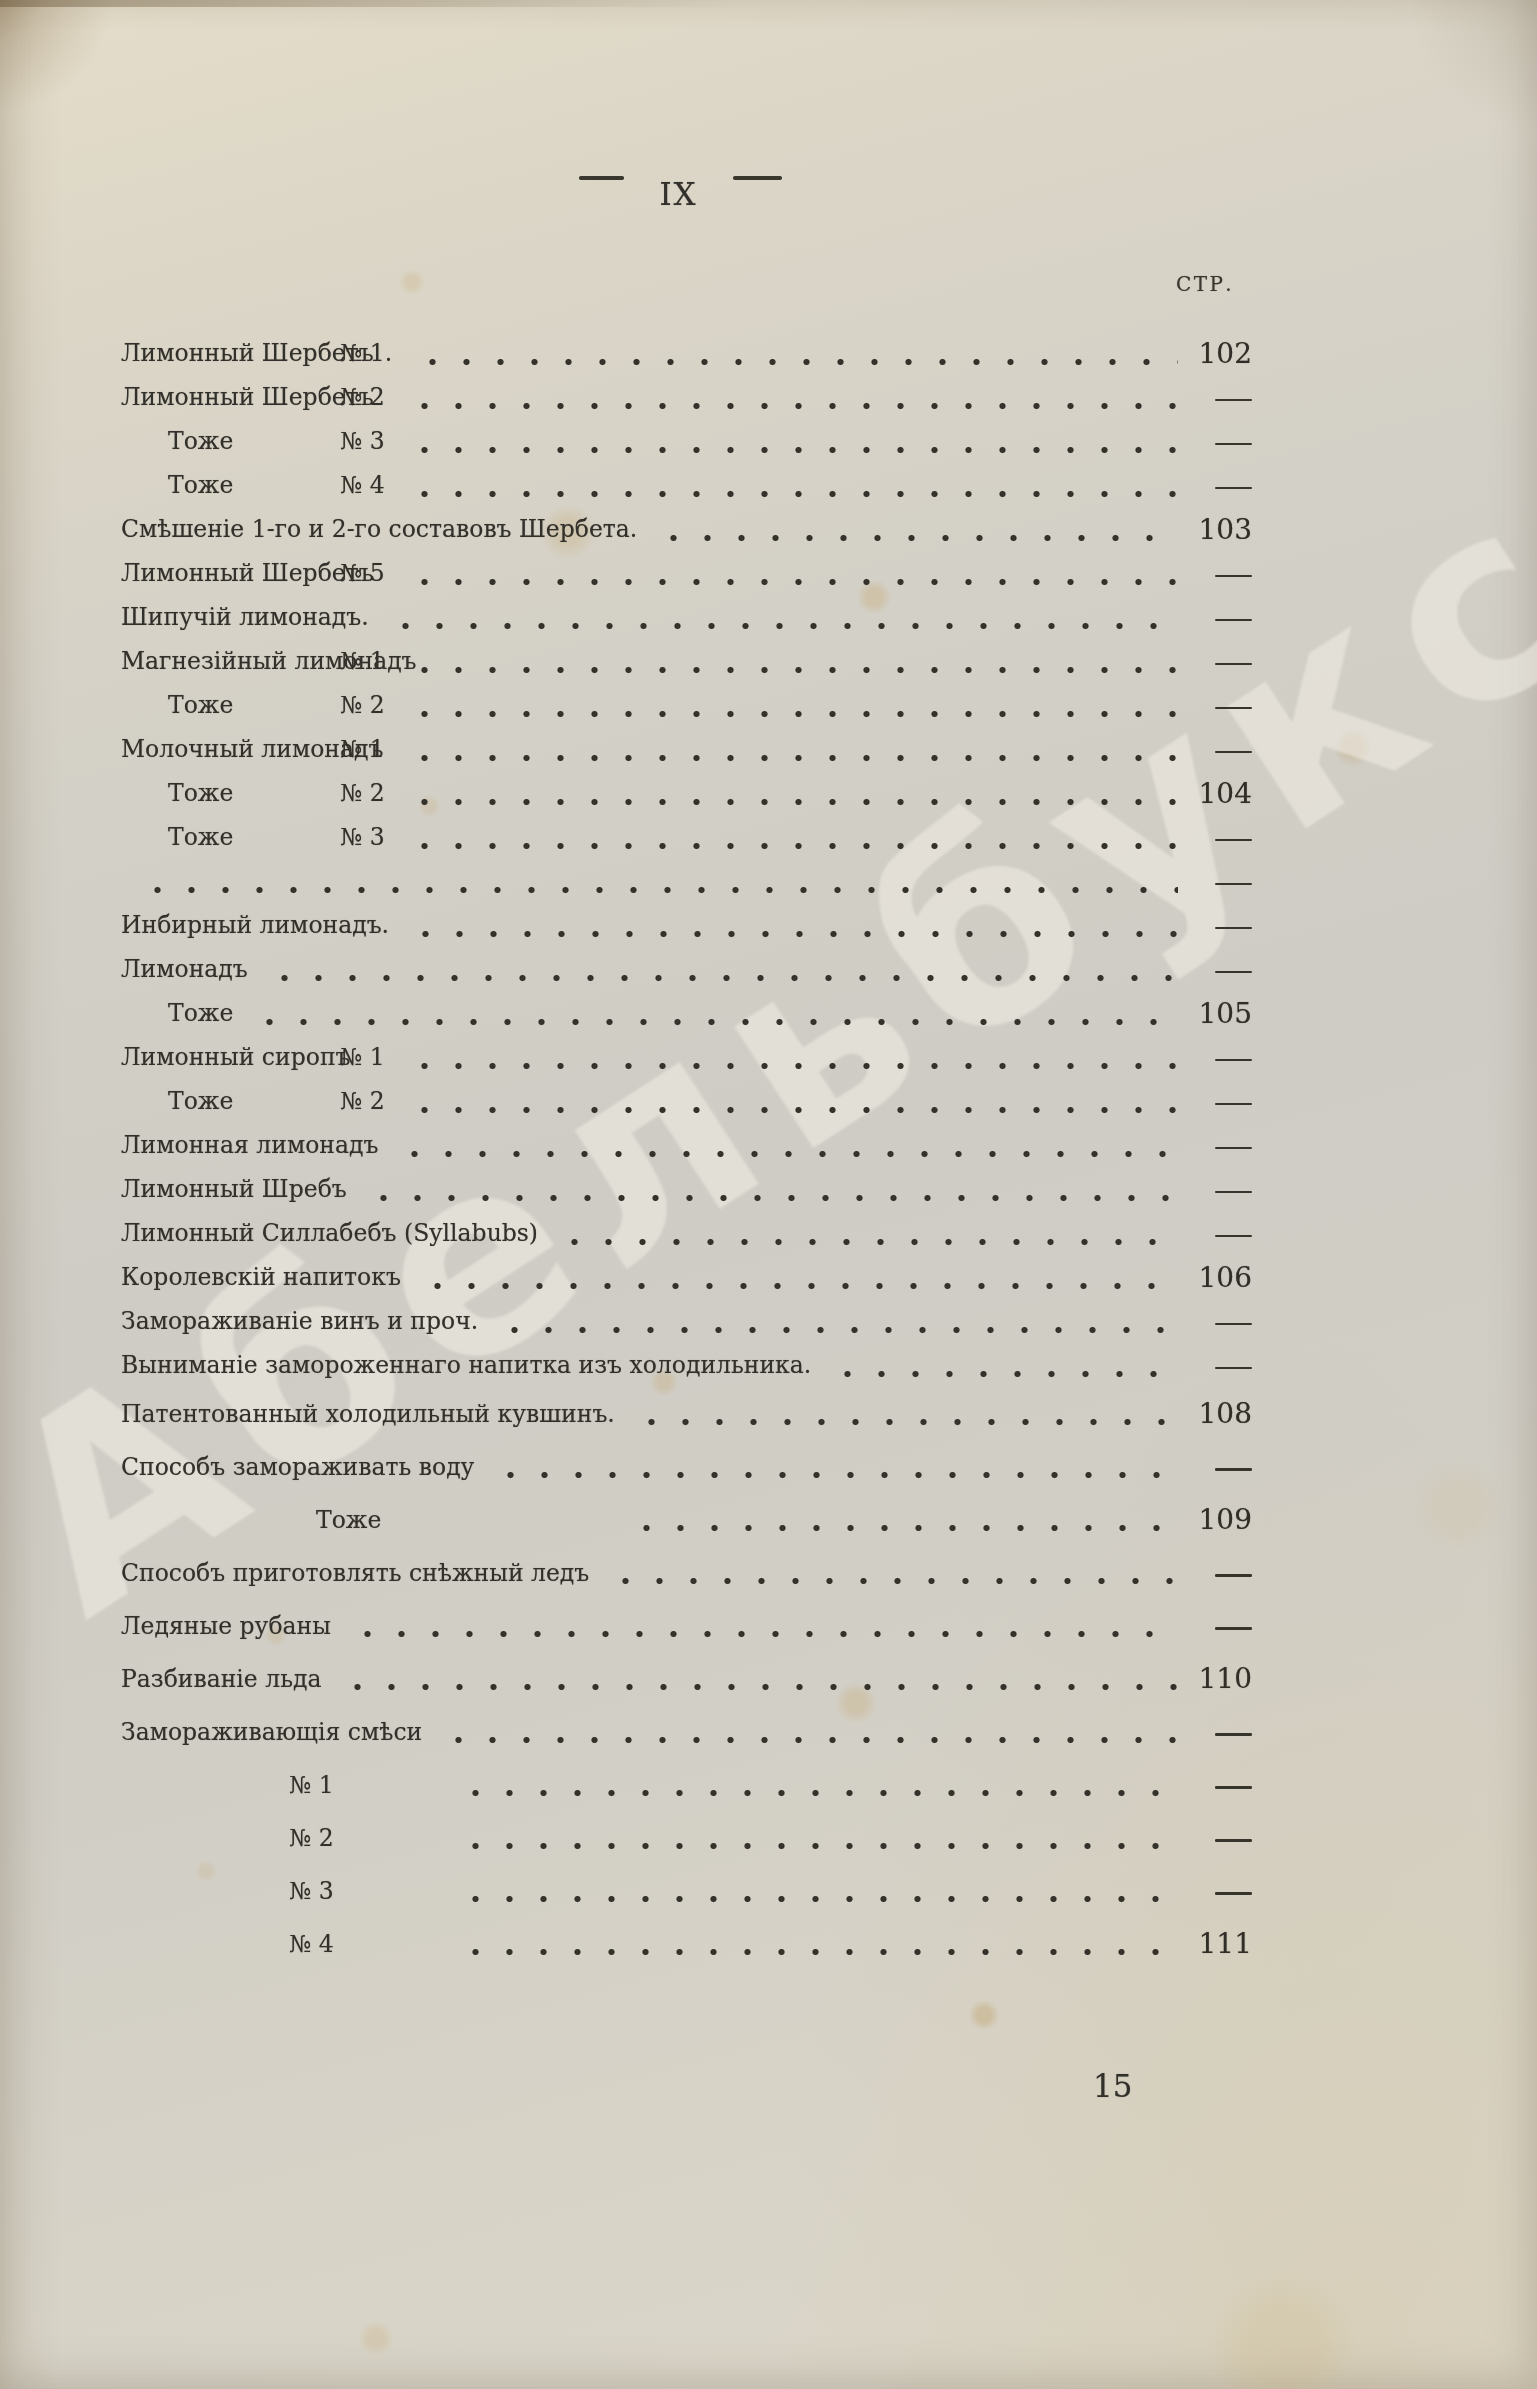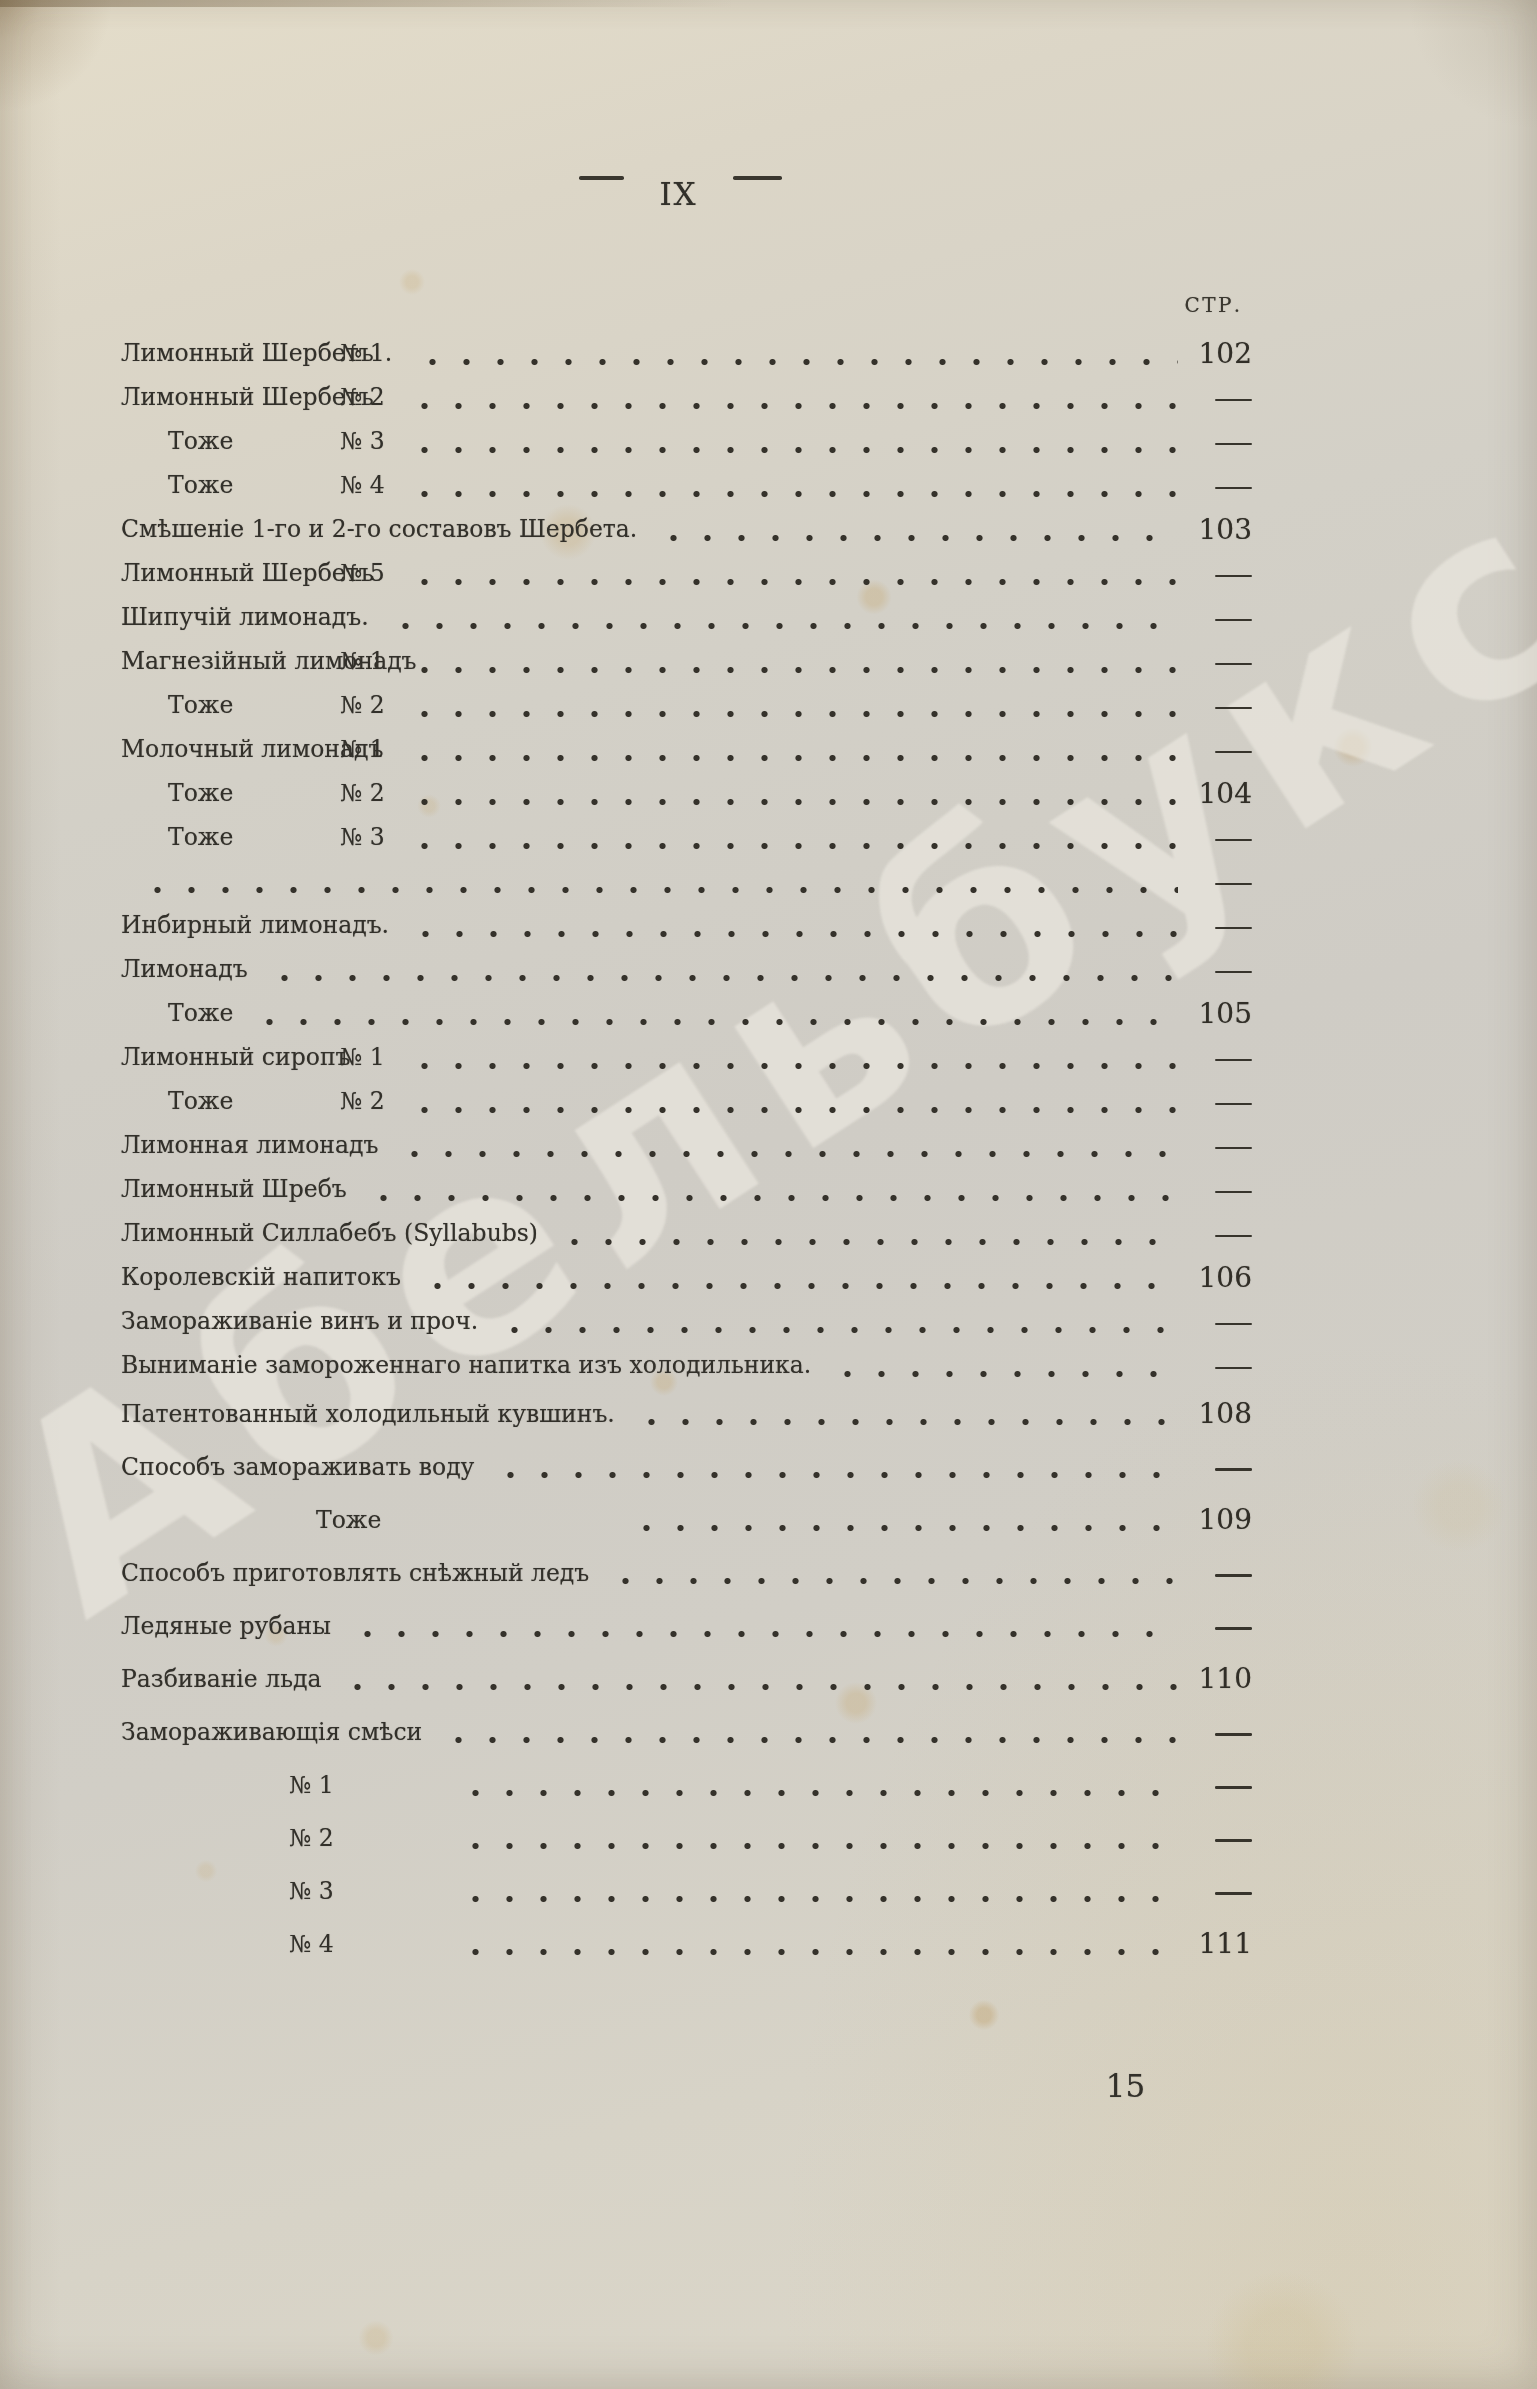--- a/index.html
+++ b/index.html
@@ -53,22 +53,22 @@
   .runhead{
     position:absolute;left:579px;top:176px;width:203px;height:35px;
     display:flex;align-items:flex-start;justify-content:space-between;
   }
   .runhead .dash{height:4.1px;background:#3a372f;border-radius:1.8px;}
   .runhead .dash.l{width:45px;}
   .runhead .dash.r{width:49px;}
   .runhead .roman{font-size:31px;letter-spacing:1.8px;color:#32302a;text-shadow:0 0 0.9px rgba(46,43,37,.55);}
   
   .colhead{
-    position:absolute;top:293px;left:1176px;width:75px;
-    text-align:center;font-size:20px;letter-spacing:2.4px;color:#3a372f;
+    position:absolute;top:272px;left:1176px;width:75px;
+    text-align:left;font-size:20px;letter-spacing:2.4px;color:#3a372f;
     text-shadow:0 0 0.9px rgba(46,43,37,.5);
   }
   
   .toc{position:absolute;left:121px;top:331px;width:1131px;}
   .row{display:flex;align-items:center;height:44px;white-space:nowrap;}
   .row:nth-child(n+25){height:53px;}
   .row .label,.row .no{
     font-size:23.5px;color:#32302a;flex:0 0 auto;
     text-shadow:0 0 0.9px rgba(46,43,37,.45);
   }
@@ -90,21 +90,21 @@
   }
   .pagenum{
     flex:0 0 59px;display:flex;justify-content:flex-end;align-items:center;
     font-size:28px;color:#312e27;text-shadow:0 0 0.9px rgba(46,43,37,.5);
   }
   .pagenum.dash::after{
     content:"";width:37px;height:2.9px;background:#37342c;margin-top:5.9px;border-radius:1.2px;
   }
   
   .sig{
-    position:absolute;left:1093px;top:2068px;width:65px;text-align:center;
+    position:absolute;left:1093px;top:2068px;width:65px;
     font-size:31px;color:#32302a;text-shadow:0 0 0.9px rgba(46,43,37,.5);
   }
 </style>
 </head>
 <body>
 
 <div class="page">
 
   <div class="stains"></div>
   <div class="edge-top"></div>

